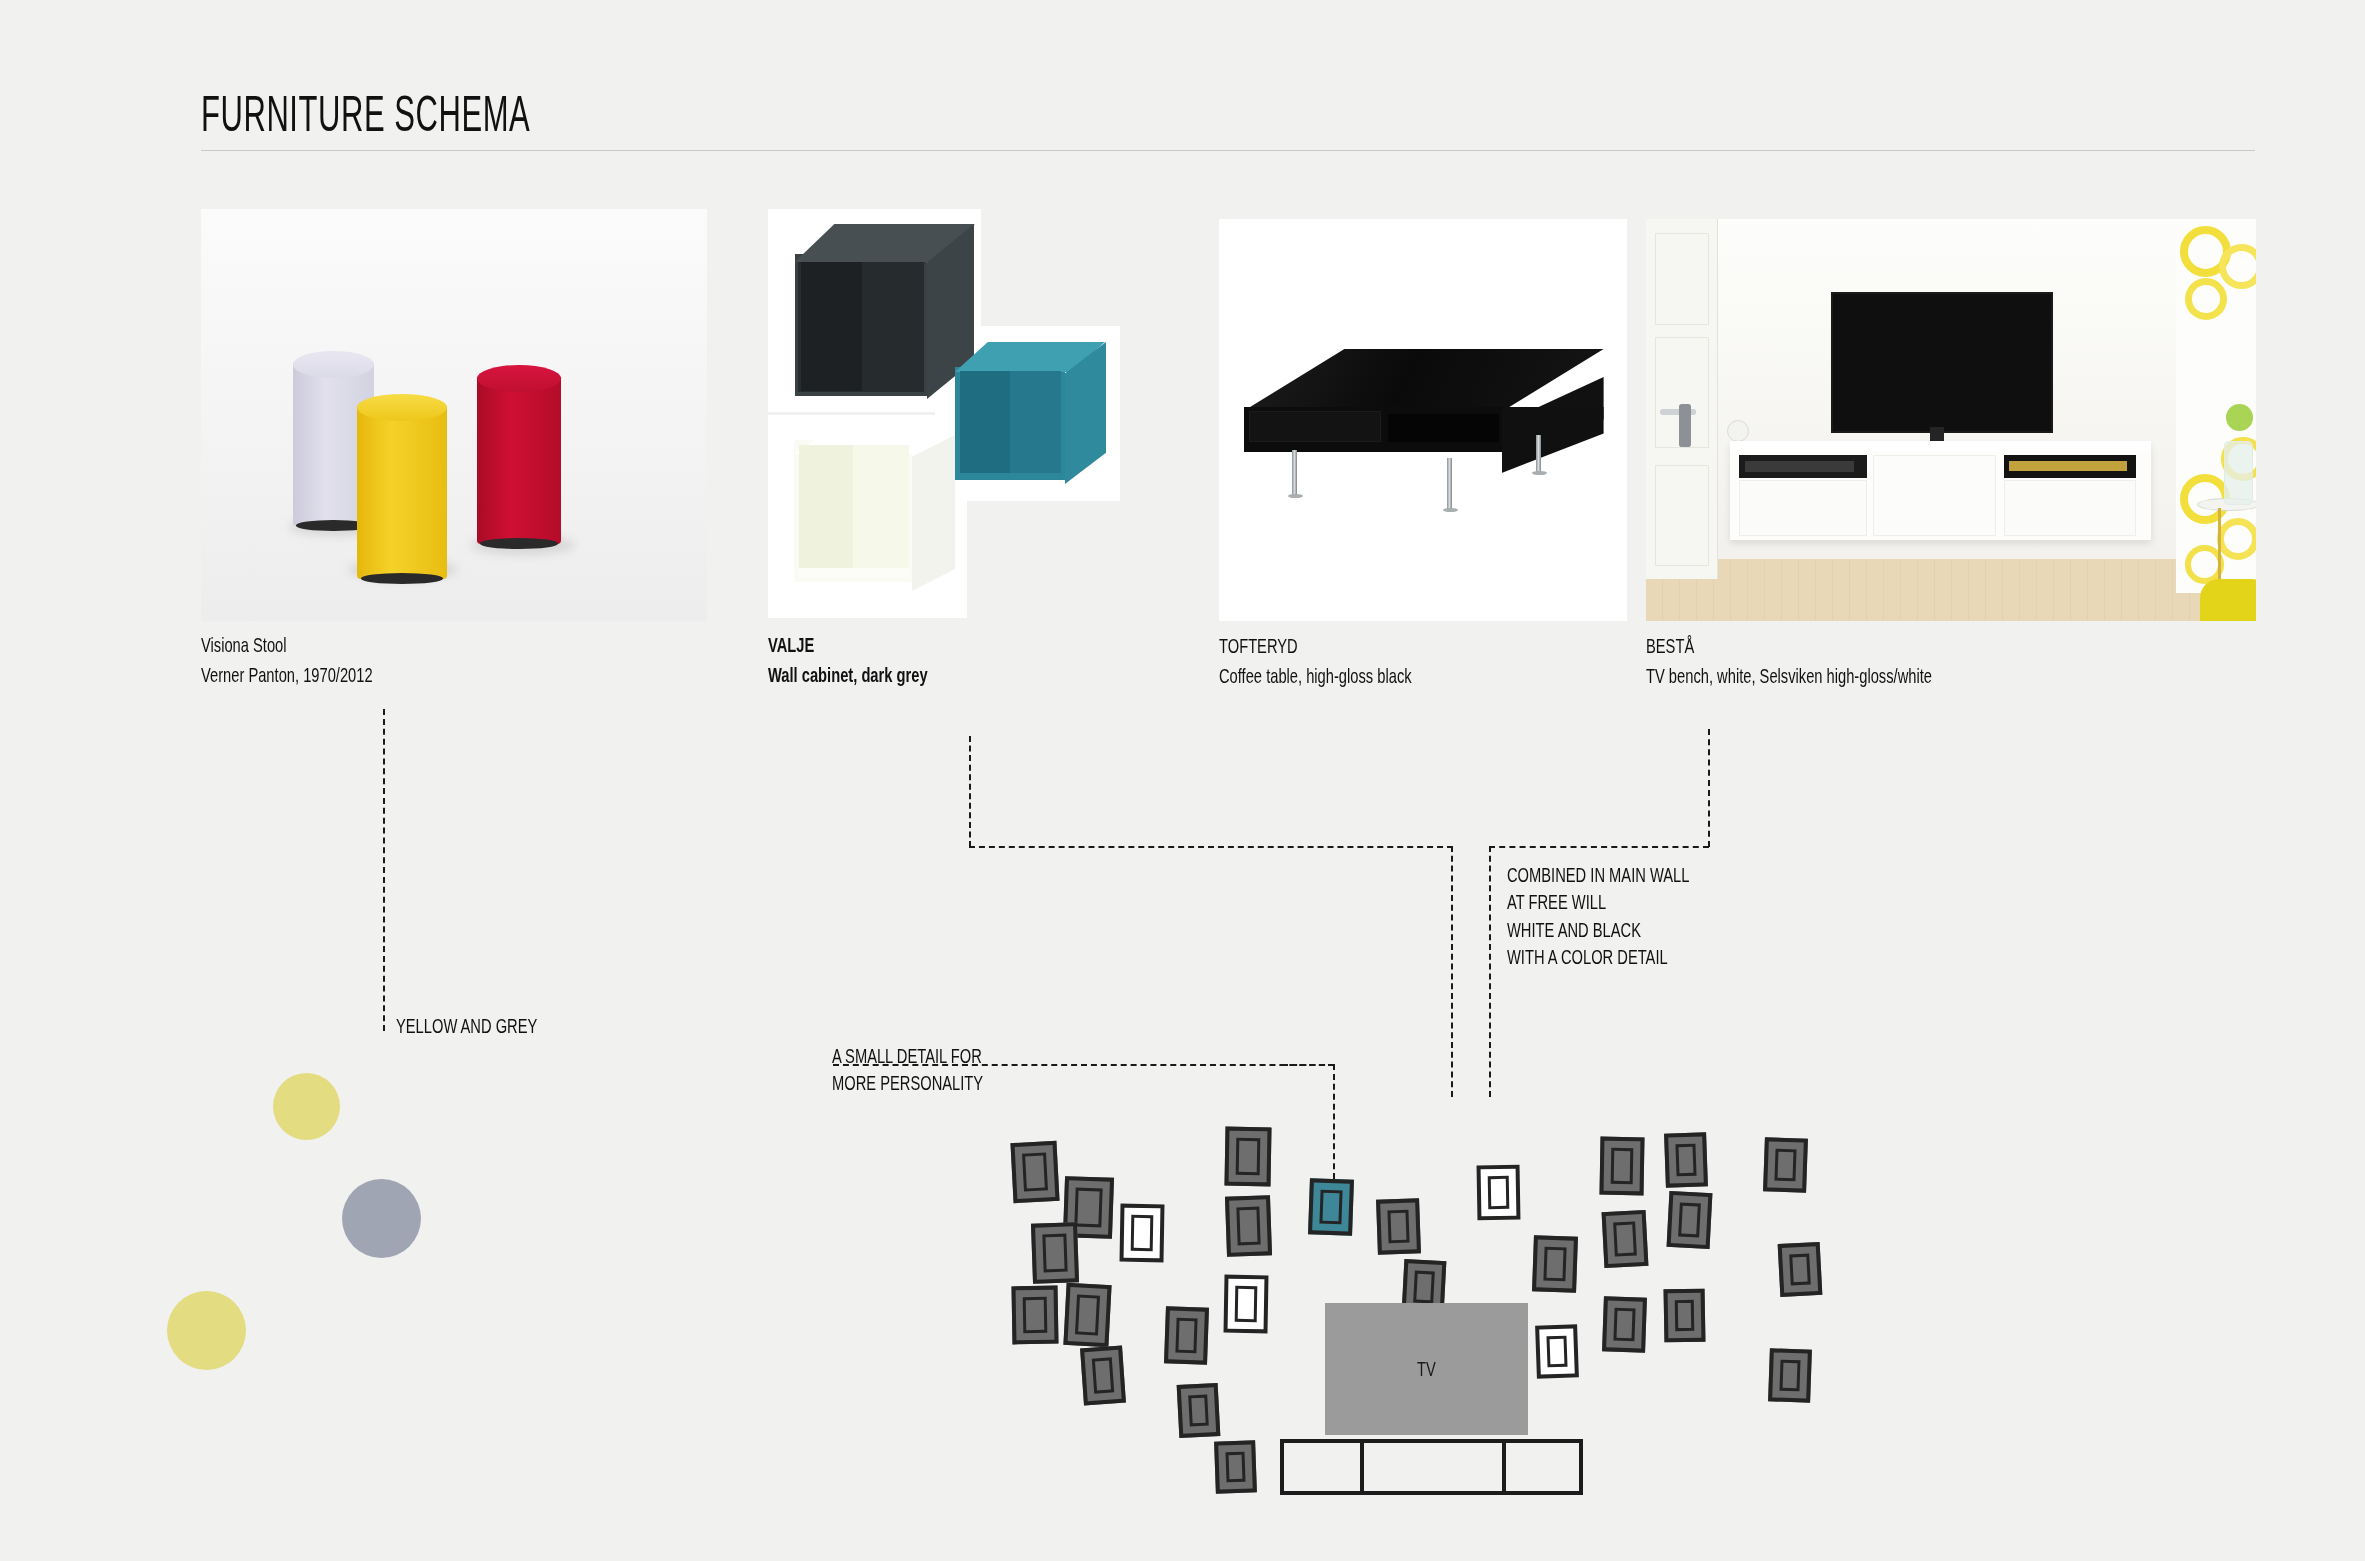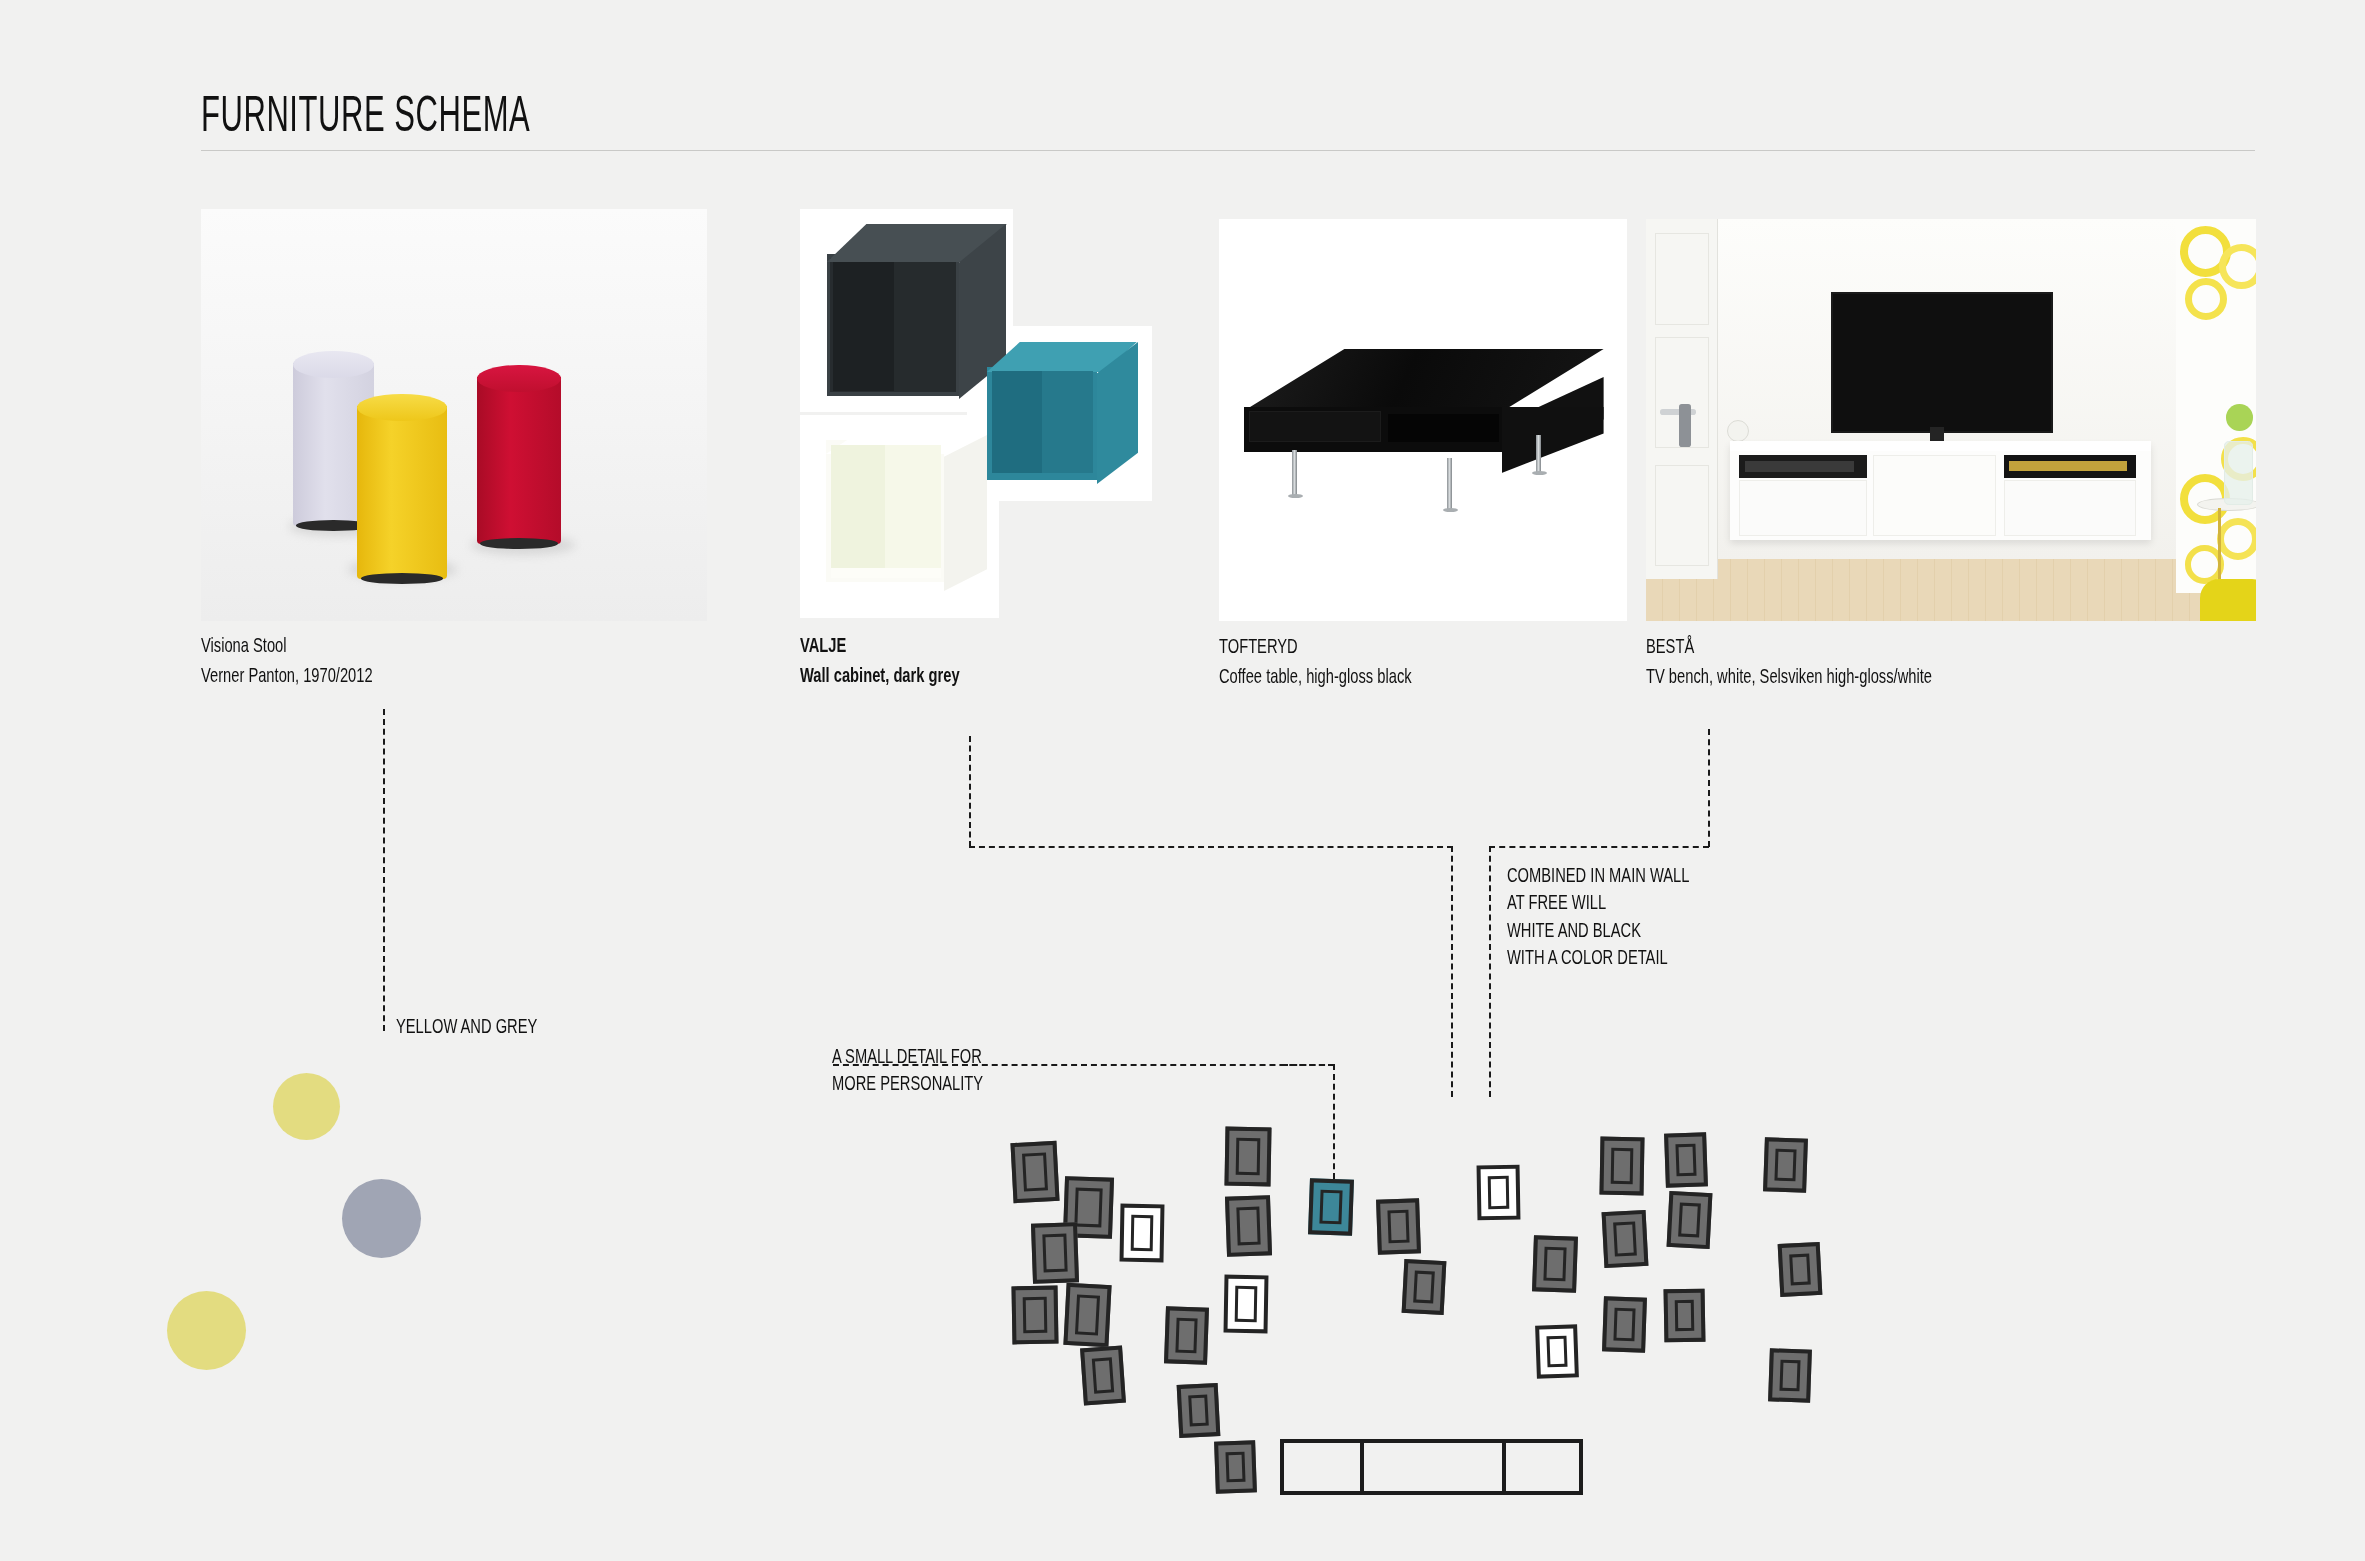--- a/index.html
+++ b/index.html
@@ -115,21 +115,21 @@
         <div class="top" style="background:linear-gradient(180deg,#d81540,#c00f2f);"></div>
         <div class="base"></div>
       </div>
     </div>
     <div class="cap" style="left:0;top:421px;">
       <div class="l1">Visiona Stool</div>
       <div class="l2">Verner Panton, 1970/2012</div>
     </div>
   </div>
 
-  <div class="card" style="left:800px;top:209px;width:397px;height:412px;font-weight:bold;">
+  <div class="card" style="left:768px;top:209px;width:397px;height:412px;font-weight:bold;">
 
     <div class="photo" style="left:0;top:0;width:213px;height:203px;"></div>
     <div class="photo" style="left:167px;top:117px;width:185px;height:175px;"></div>
     <div class="photo" style="left:0;top:206px;width:199px;height:203px;"></div>
 
     <div class="cube" style="left:23px;top:15px;width:185px;height:175px;">
       <div class="face" style="left:3.8px;top:30px;width:132px;height:142px;background:#3a4145;"></div>
       <div class="face" style="left:6.6px;top:34px;width:126px;height:134px;background:#272c2f;"></div>
       <div class="face" style="left:3.8px;top:30px;width:0;height:0;border-left:0;"></div>
 
@@ -370,20 +370,23 @@
         <div class="mat" style="border-color: rgb(36, 36, 36);"></div>
       </div>
       <div class="frame" style="left: 1769px; top: 1349px; width: 42px; height: 53px; background: rgb(110, 110, 110); border-color: rgb(36, 36, 36); transform: rotate(2deg);">
         <div class="mat" style="border-color: rgb(36, 36, 36);"></div>
       </div>
       <div class="frame" style="left: 1215px; top: 1441px; width: 41px; height: 52px; background: rgb(110, 110, 110); border-color: rgb(36, 36, 36); transform: rotate(-2deg);">
         <div class="mat" style="border-color: rgb(36, 36, 36);"></div>
       </div>
     </div>
 
+  <div class="tv" style="left: 1325px; top: 1303px; width: 203px; height: 132px; background: rgb(155, 155, 155);">
+    <span>TV</span>
+  </div>
 
   <div class="bench" style="left:1280px;top:1439px;width:303px;height:56px;">
     <div class="seg" style="width:80px;"></div>
     <div class="seg" style="width:142px;"></div>
     <div class="seg" style="width:80px;"></div>
   </div>
 </div>
 
 
 </body></html>

